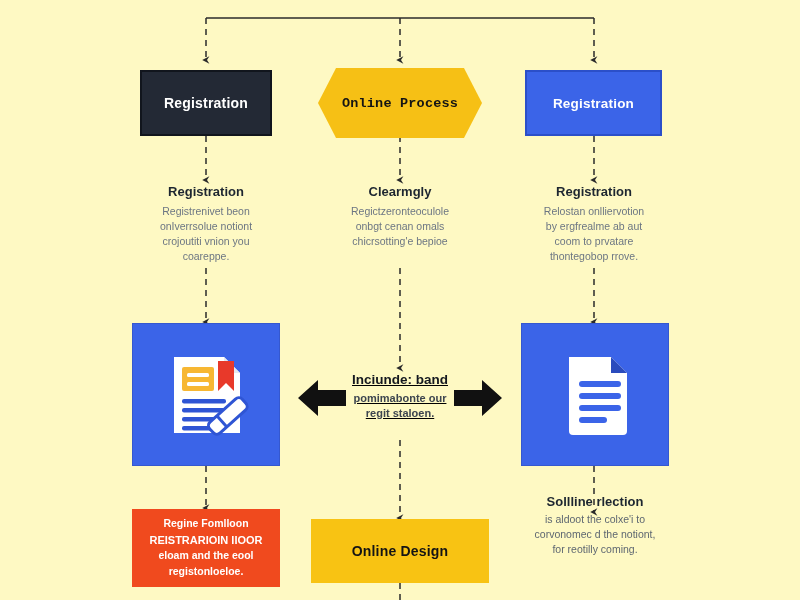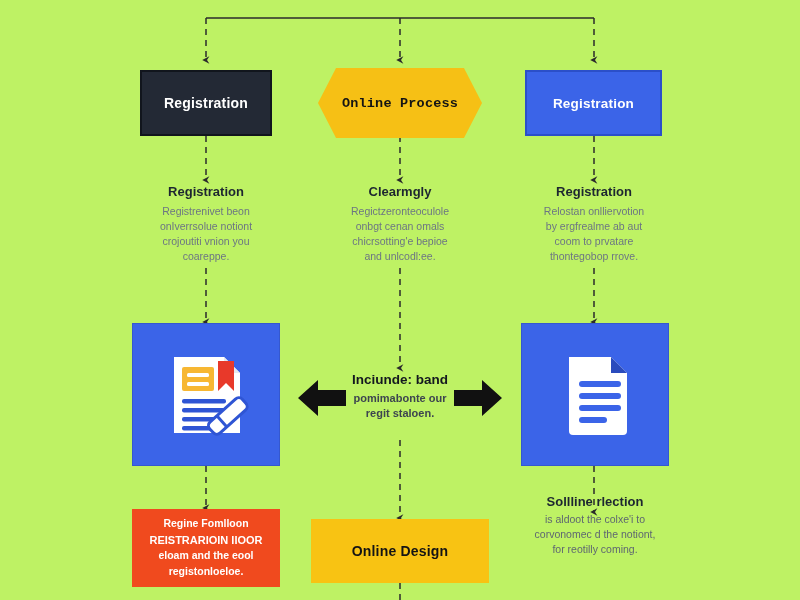--- a/index.html
+++ b/index.html
@@ -7,21 +7,21 @@
     padding: 0;
     background: #ffffff;
   }
   body {
     font-family: "Liberation Sans", sans-serif;
   }
   #canvas {
     position: relative;
     width: 800px;
     height: 600px;
-    background: #bef264;
+    background: #fef9c3;
     overflow: hidden;
   }
   
   #connectors {
     position: absolute;
     left: 0; top: 0;
     width: 800px; height: 600px;
     pointer-events: none;
   }
   
@@ -90,20 +90,21 @@
   .tb-body {
     font-size: 10.5px;
     line-height: 1.45;
     color: #6c7683;
   }
 
   
   .callout {
     position: absolute;
     text-align: center;
+    text-decoration: underline;
   }
   .callout-title {
     font-size: 13.5px;
     font-weight: bold;
     color: #14181f;
     line-height: 1.25;
   }
   .callout-body {
     font-size: 11px;
     font-weight: bold;
@@ -189,21 +190,20 @@
       <div>coareppe.</div>
     </div>
   </div>
 
   <div class="textblock" style="left:325px; top:184px; width:150px;">
     <div class="tb-title">Clearmgly</div>
     <div class="tb-body">
       <div>Regictzeronteoculole</div>
       <div>onbgt cenan omals</div>
       <div>chicrsotting'e bepioe</div>
-      <div>and unlcodl:ee.</div>
     </div>
   </div>
 
   <div class="textblock" style="left:519px; top:184px; width:150px;">
     <div class="tb-title">Registration</div>
     <div class="tb-body">
       <div>Relostan onlliervotion</div>
       <div>by ergfrealme ab aut</div>
       <div>coom to prvatare</div>
       <div>thontegobop rrove.</div>

